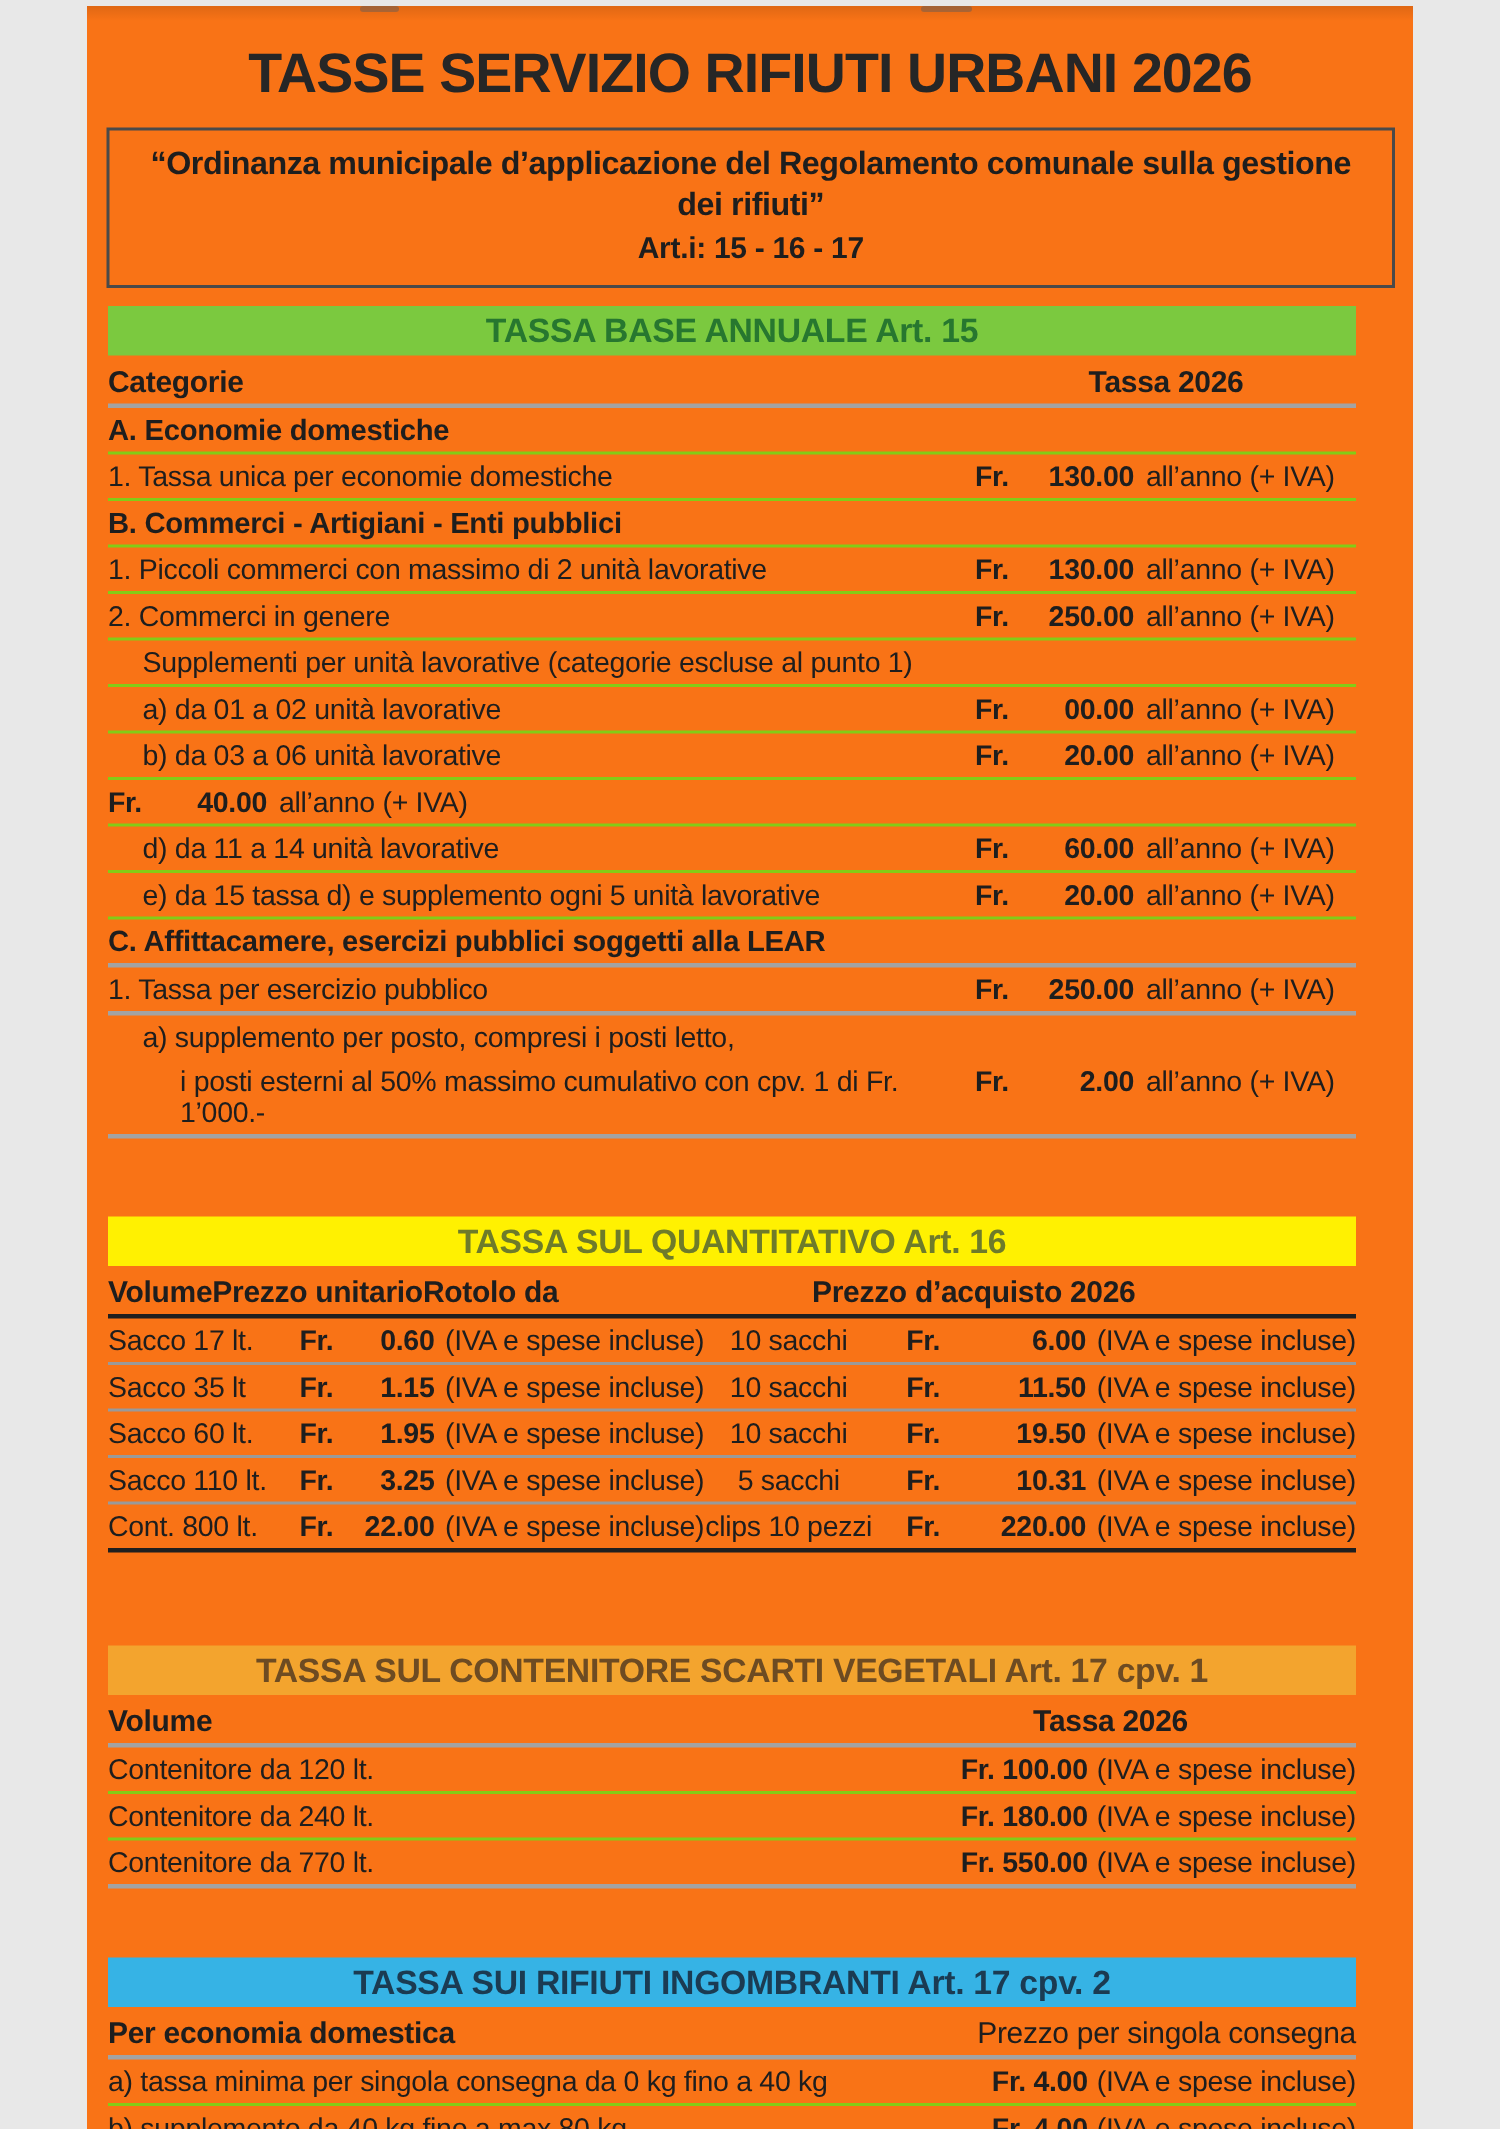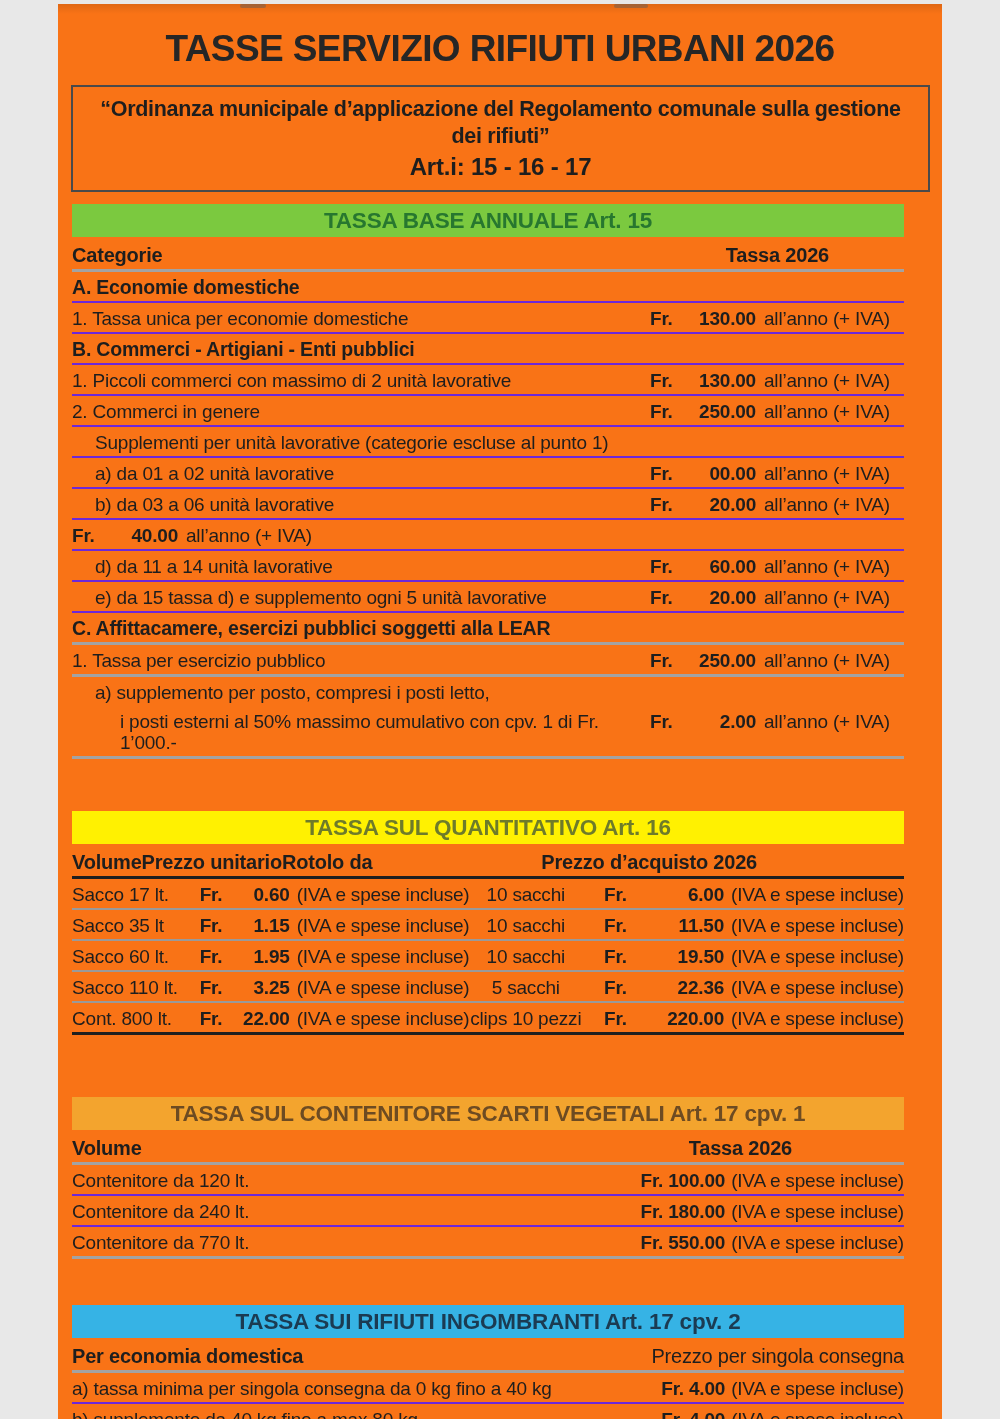--- a/index.html
+++ b/index.html
@@ -30,36 +30,36 @@
     text-align:center;font-size:37px;font-weight:700;color:#262626;
     letter-spacing:-0.6px;margin:0;padding-top:26px;line-height:38px;
   }
   .subtitle-box{
     margin:17px 12px 0 13px;
     border:2px solid #4a4a4a;
     padding:9px 10px 10px;
     text-align:center;
   }
   .subtitle-line1{font-size:21.5px;font-weight:700;line-height:27px;letter-spacing:-0.3px;}
-  .subtitle-line2{font-size:24px;font-weight:700;line-height:27px;margin-top:3px;}
+  .subtitle-line2{font-size:20px;font-weight:700;line-height:27px;margin-top:3px;}
 
   #sections{margin:0 38px 0 14px;} 
   .section{margin-top:0;}
   .banner{
     height:33px;line-height:33px;text-align:center;
     font-size:22.5px;font-weight:700;letter-spacing:-0.2px;
   }
   .sec-base  .banner{margin-top:12px;}
   .sec-quant .banner{margin-top:52px;}
   .sec-scarti .banner{margin-top:62px;}
   .sec-ingom .banner{margin-top:46px;}
 
   
   .trow{display:flex;align-items:baseline;justify-content:space-between;
-        padding:5px 0 3px;border-bottom:2px solid #6d28d9;font-size:19px;line-height:21px;}
+        padding:5px 0 3px;border-bottom:2px solid #84cc16;font-size:19px;line-height:21px;}
   .trow.dark{border-bottom:3px solid #a3a3a3;}
   .trow.none{border-bottom:none;}
   .trow.thead{font-weight:700;font-size:20px;padding-top:8px;}
   .trow .label{flex:1;}
   .trow.k-section .label{font-weight:700;font-size:19.5px;}
   .ind1 .label{padding-left:23px;}
   .ind2 .label{padding-left:48px;}
 
   .val{display:flex;align-items:baseline;white-space:nowrap;}
   .val .fr{font-weight:700;width:36px;}
@@ -261,21 +261,21 @@
         <div class="t2row thin">
           <div class="c1">Sacco 110 lt.</div>
           <div class="c2">
             <span class="fr">Fr.</span>
             <span class="amt">3.25</span>
             <span class="sfx">(IVA e spese incluse)</span>
           </div>
           <div class="c3">5 sacchi</div>
           <div class="c4">
             <span class="fr">Fr.</span>
-            <span class="amt">22.36</span>
+            <span class="amt">10.31</span>
             <span class="sfx">(IVA e spese incluse)</span>
           </div>
         </div>
         <div class="t2row dark">
           <div class="c1">Cont. 800 lt.</div>
           <div class="c2">
             <span class="fr">Fr.</span>
             <span class="amt">22.00</span>
             <span class="sfx">(IVA e spese incluse)</span>
           </div>

